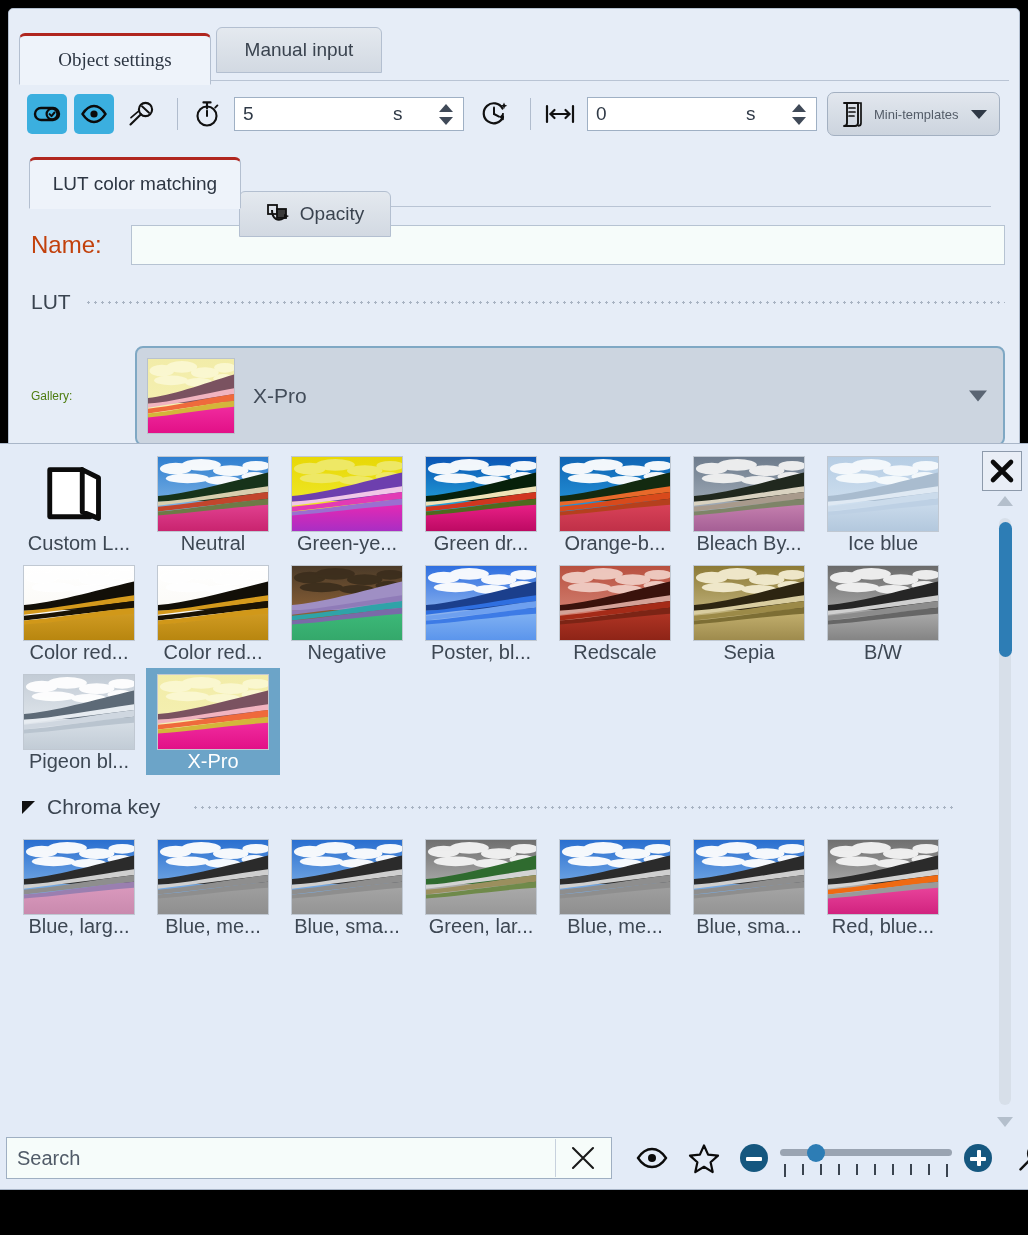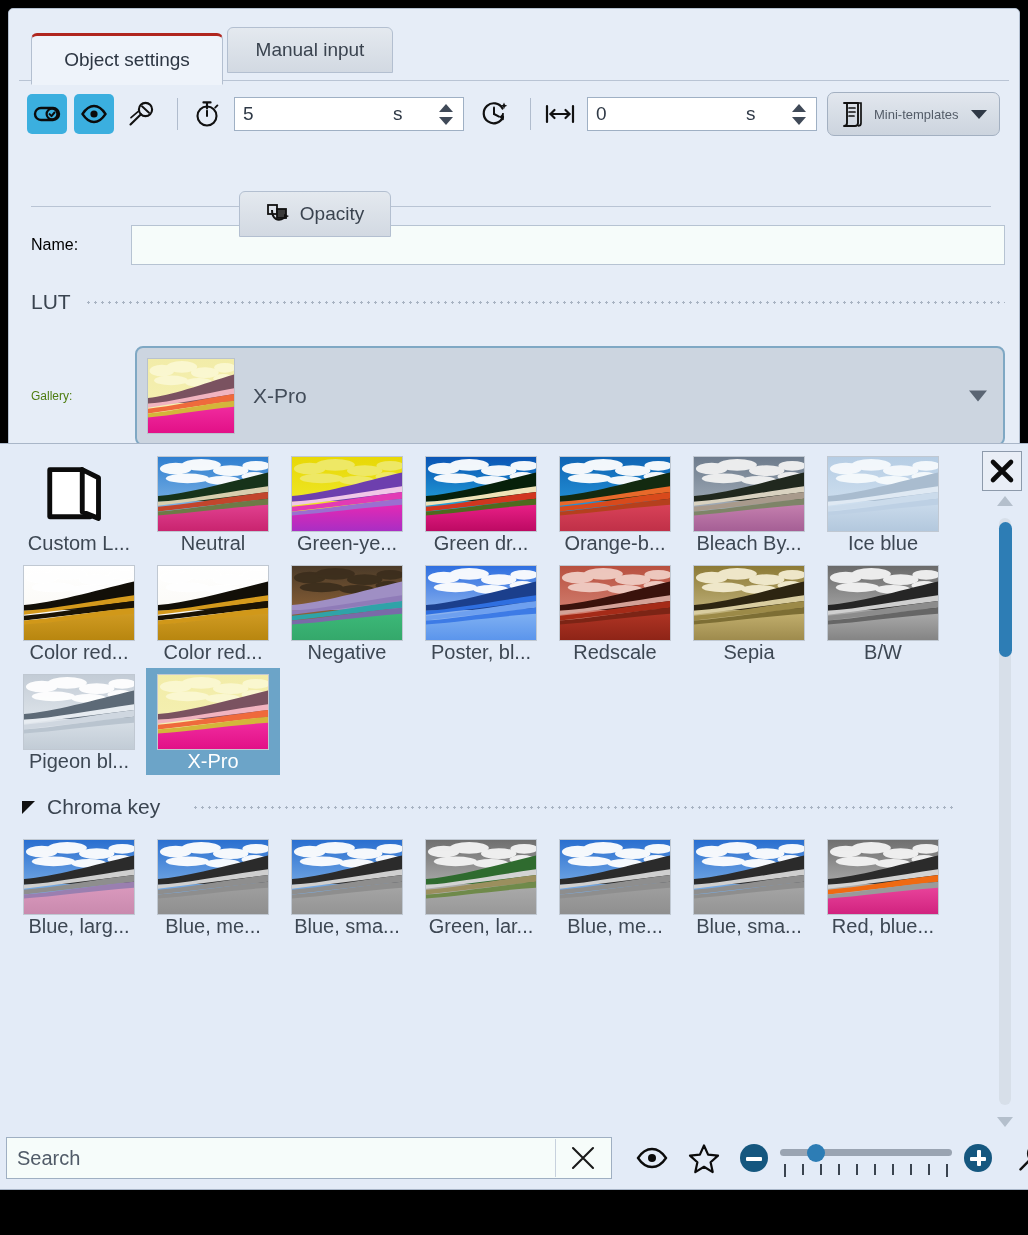--- a/index.html
+++ b/index.html
@@ -56,22 +56,22 @@
     z-index: 3;
     height: 52px;
   }
   .tab.inactive {
     background: linear-gradient(#e4e9ef, #d2d9e2);
     color: #3a434f;
     top: 4px;
     height: 46px;
     z-index: 1;
   }
-  #tab-object-settings { left: 22px; top: 10px; width: 192px; }
-  #tab-manual-input  { left: 218px; width: 166px; text-align: right; }
+  #tab-object-settings { left: 10px; top: 10px; width: 192px; font-family: Liberation Serif, serif; }
+  #tab-manual-input  { left: 207px; width: 166px; text-align: right; }
 
   
   .toolbar {
     position: absolute;
     left: 18px; top: 80px;
     width: 978px; height: 50px;
     display: flex; align-items: center;
   }
   .tb-btn {
     width: 40px; height: 40px;
@@ -156,21 +156,21 @@
   .subtabstrip .tab { font-size: 19px; }
   .subtabstrip .tab.active { height: 52px; }
   .subtabstrip .tab.inactive { height: 46px; top: 4px; }
 
   
   .name-row {
     position: absolute; left: 22px; top: 214px;
     width: 974px; height: 44px;
     display: flex; align-items: center;
   }
-  .name-label { font-size: 16px; color: #000000; width: 100px; }
+  .name-label { font-size: 24px; color: #c2410c; width: 100px; }
   .name-input {
     flex: 1; height: 40px;
     background: #f6fcfa;
     border: 1px solid #b6c3d2;
     box-sizing: border-box;
   }
 
   
   .grp-header {
     position: absolute; left: 22px; top: 278px;
@@ -508,20 +508,23 @@
           <path d="M9 8h6M9 12h6M9 16h5" stroke="#111" stroke-width="1.7" stroke-linecap="round"></path>
           <path d="M18 3h3v20c0 2-1.2 3-3 3" fill="none" stroke="#111" stroke-width="1.7"></path>
         </svg>
         <span class="lbl">Mini-templates</span>
         <span style="width:0;height:0;border-left:8px solid transparent;border-right:8px solid transparent;border-top:9px solid #2f3946;"></span>
       </div>
 
     </div>
 
     <div class="subtabstrip">
+      <div class="tab active" id="subtab-lut">
+        <span>LUT color matching</span>
+      </div>
       <div class="tab inactive" id="subtab-opacity">
         <svg width="26" height="24" viewBox="0 0 26 24" style="margin-right:8px">
           <rect x="2" y="3" width="9" height="9" fill="none" stroke="#111" stroke-width="1.8"></rect>
           <rect x="11" y="7" width="9" height="9" fill="#3a3a3a" stroke="#111" stroke-width="1.8"></rect>
           <path d="M6 8c0 9 6 12 12 8" fill="none" stroke="#111" stroke-width="2"></path>
           <path d="M18 12l5 2-5 3z" fill="#111"></path>
         </svg>
         <span>Opacity</span>
       </div>
     </div>

